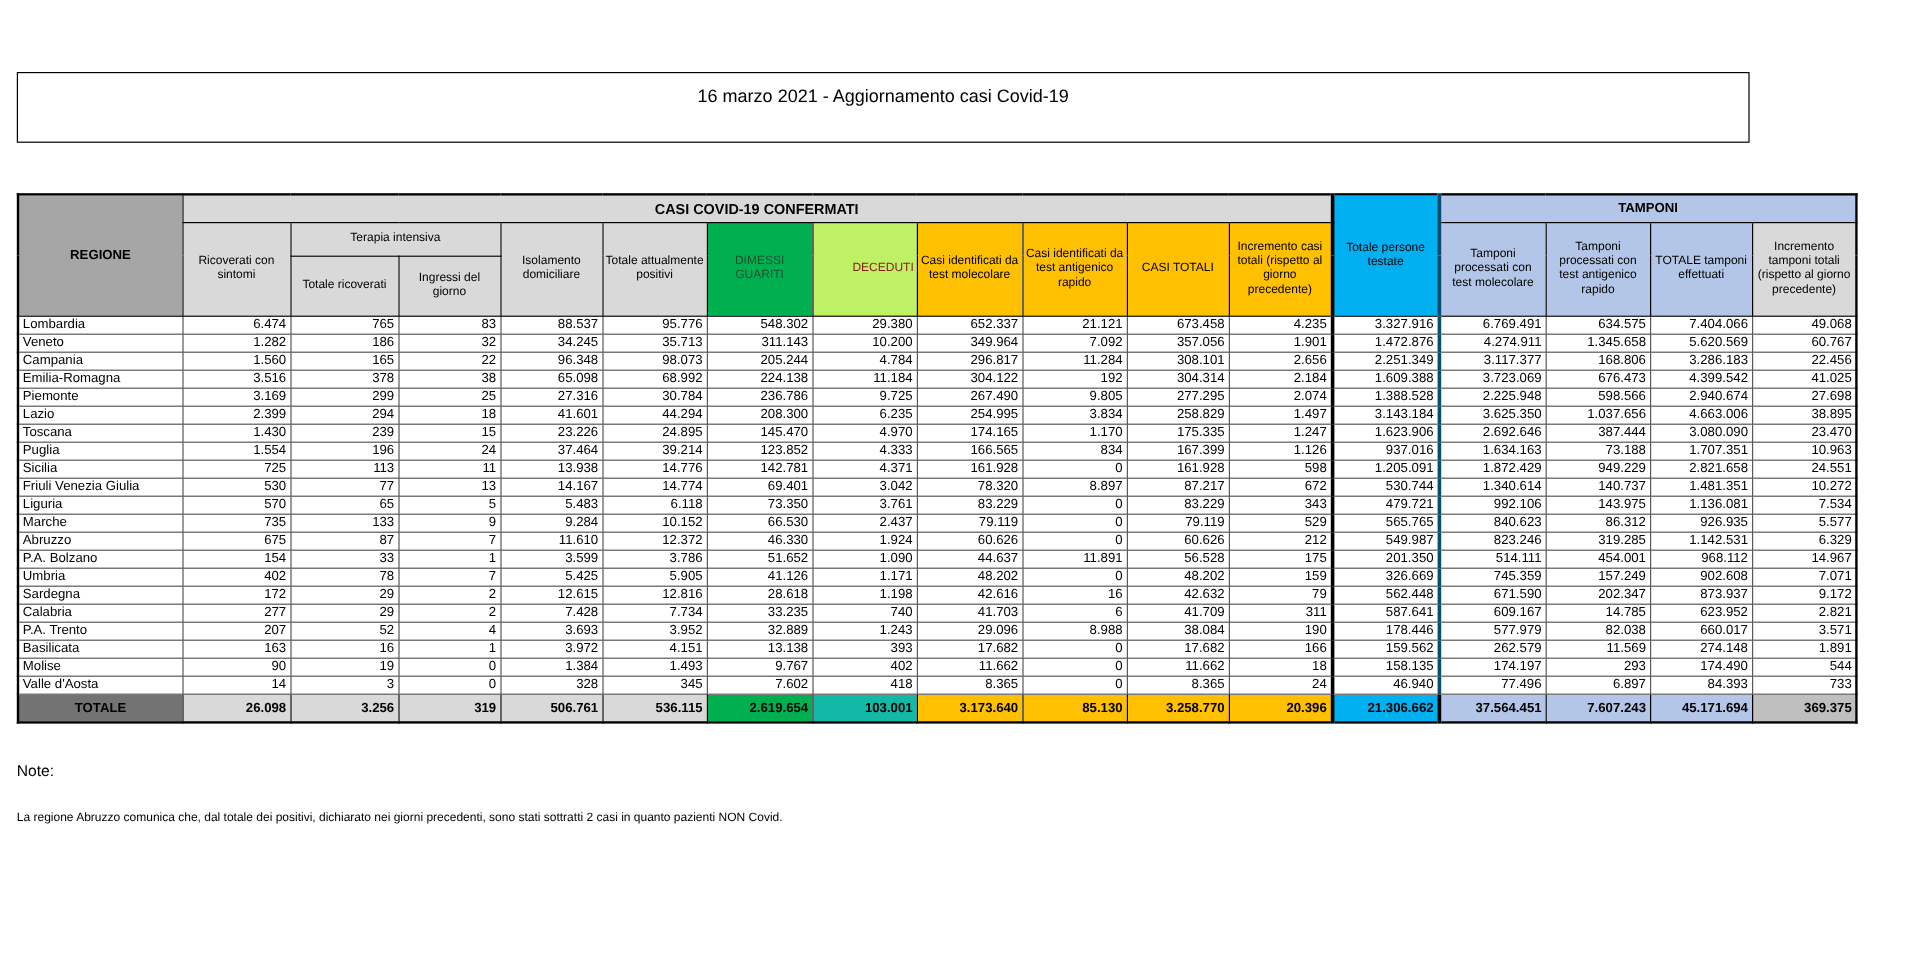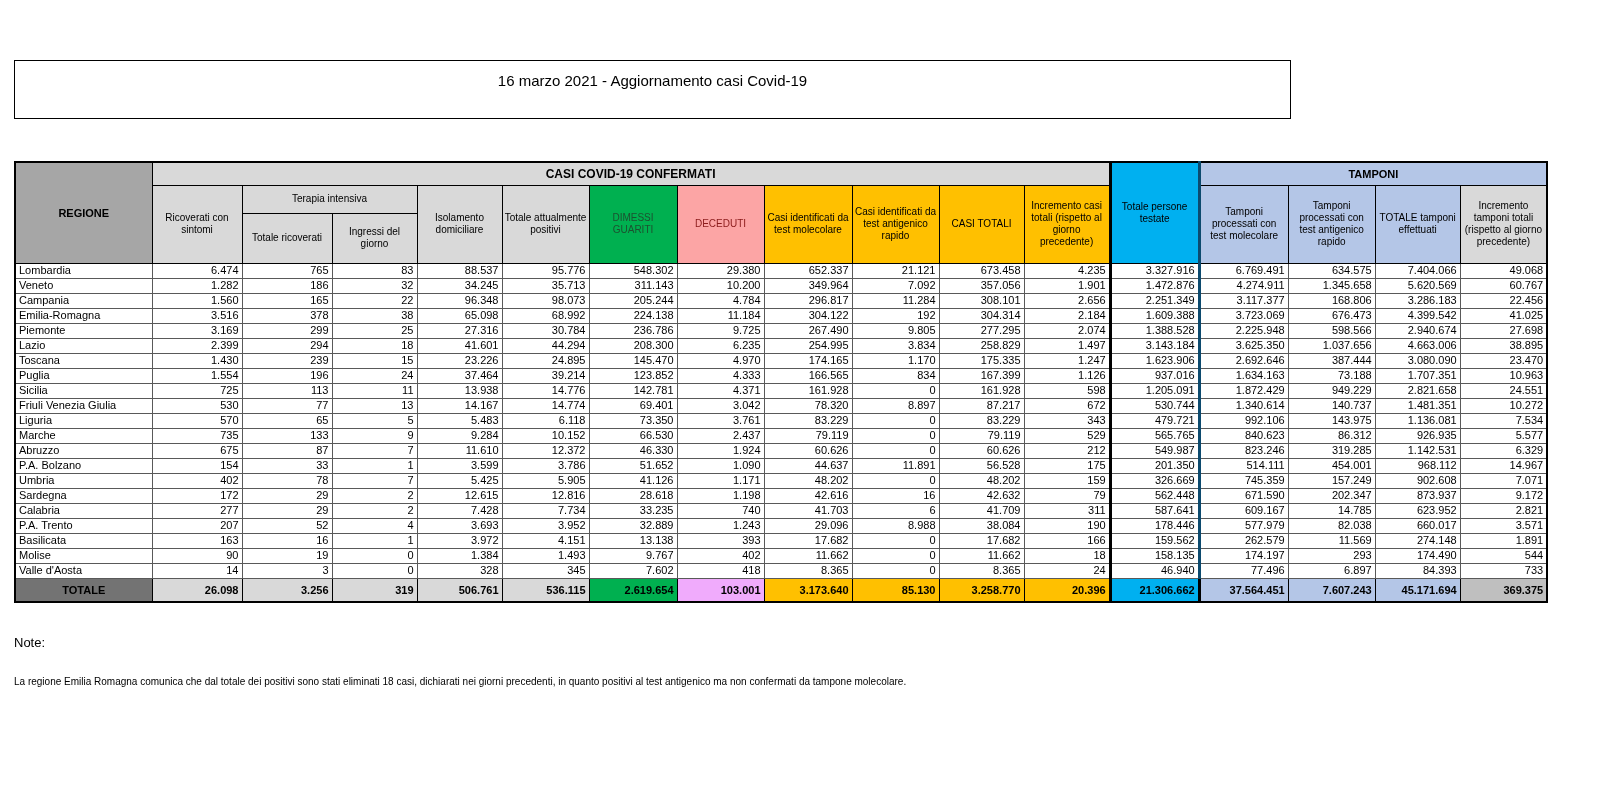--- a/index.html
+++ b/index.html
@@ -11,21 +11,21 @@
   }
   .page {
     width: 1600px;
     height: 800px;
     background: #fff;
     overflow: hidden;
     position: relative;
   }
   .title-box {
     margin: 60px 0 0 14px;
-    width: 1277px;
+    width: 1444px;
     border: 1px solid #000;
     text-align: center;
     padding: 11px 0 13px 0;
   }
   .title-line { font-size: 15px; }
   .title-line.first { margin-bottom: 16px; }
 
   table.covid {
     margin: 42px 0 0 14px;
     border-collapse: collapse;
@@ -58,34 +58,34 @@
 
   tr.hr1 th { height: 23px; }
   tr.hr2 th.th-terapia { height: 28px; }
   tr.hr3 th { height: 50px; }
 
   .th-regione      { background: #a6a6a6; font-weight: bold; font-size: 11px; }
   .th-group-casi   { background: #d9d9d9; font-weight: bold; font-size: 12px; }
   .th-group-tamponi{ background: #b4c6e7; font-weight: bold; font-size: 11px; }
   .th-light        { background: #d9d9d9; }
   .th-green        { background: #00b050; color: #1c5130; }
-  .th-red          { background: #fca5a5; color: #8a1a1a; }
+  .th-red          { background: #bef264; color: #8a1a1a; text-align: right; }
   .th-amber        { background: #ffc000; }
   .th-blue         { background: #b4c6e7; }
   .th-testate      { background: #00b0f0; }
 
   
   th.c12, td.c12 { border-left: 3px solid #000; border-right: 3px solid #0c4a6e; }
 
   tr.total-row td { font-weight: bold; height: 24px; line-height: 22px; border-color: #000; }
   tr.total-row td.c0  { background: #737373; text-align: center; }
   tr.total-row td.c1, tr.total-row td.c2, tr.total-row td.c3,
   tr.total-row td.c4, tr.total-row td.c5 { background: #d9d9d9; }
   tr.total-row td.c6  { background: #00b050; }
-  tr.total-row td.c7  { background: #f0abfc; }
+  tr.total-row td.c7  { background: #14b8a6; }
   tr.total-row td.c8, tr.total-row td.c9,
   tr.total-row td.c10, tr.total-row td.c11 { background: #ffc000; }
   tr.total-row td.c12 { background: #00b0f0; }
   tr.total-row td.c13, tr.total-row td.c14, tr.total-row td.c15 { background: #b4c6e7; }
   tr.total-row td.c16 { background: #bfbfbf; }
 
   .notes { margin: 32px 0 0 14px; }
   .notes-title { font-size: 13px; margin-bottom: 24px; }
   .note-line { font-size: 10px; line-height: 15px; }
 </style>
@@ -563,16 +563,16 @@
           <td class="c13">37.564.451</td>
           <td class="c14">7.607.243</td>
           <td class="c15">45.171.694</td>
           <td class="c16">369.375</td>
         </tr>
       </tbody>
   </table>
 
   <div class="notes">
     <div class="notes-title">Note:</div>
-    <div class="note-line">La regione Emilia Romagna comunica che dal totale dei positivi sono stati eliminati 18 casi, dichiarati nei giorni precedenti, in quanto positivi al test antigenico ma non confermati da tampone molecolare.</div>
+    <div class="note-line">La regione Abruzzo comunica che, dal totale dei positivi, dichiarato nei giorni precedenti, sono stati sottratti 2 casi in quanto pazienti NON Covid.</div>
   </div>
 
 </div>
 
 </body></html>

